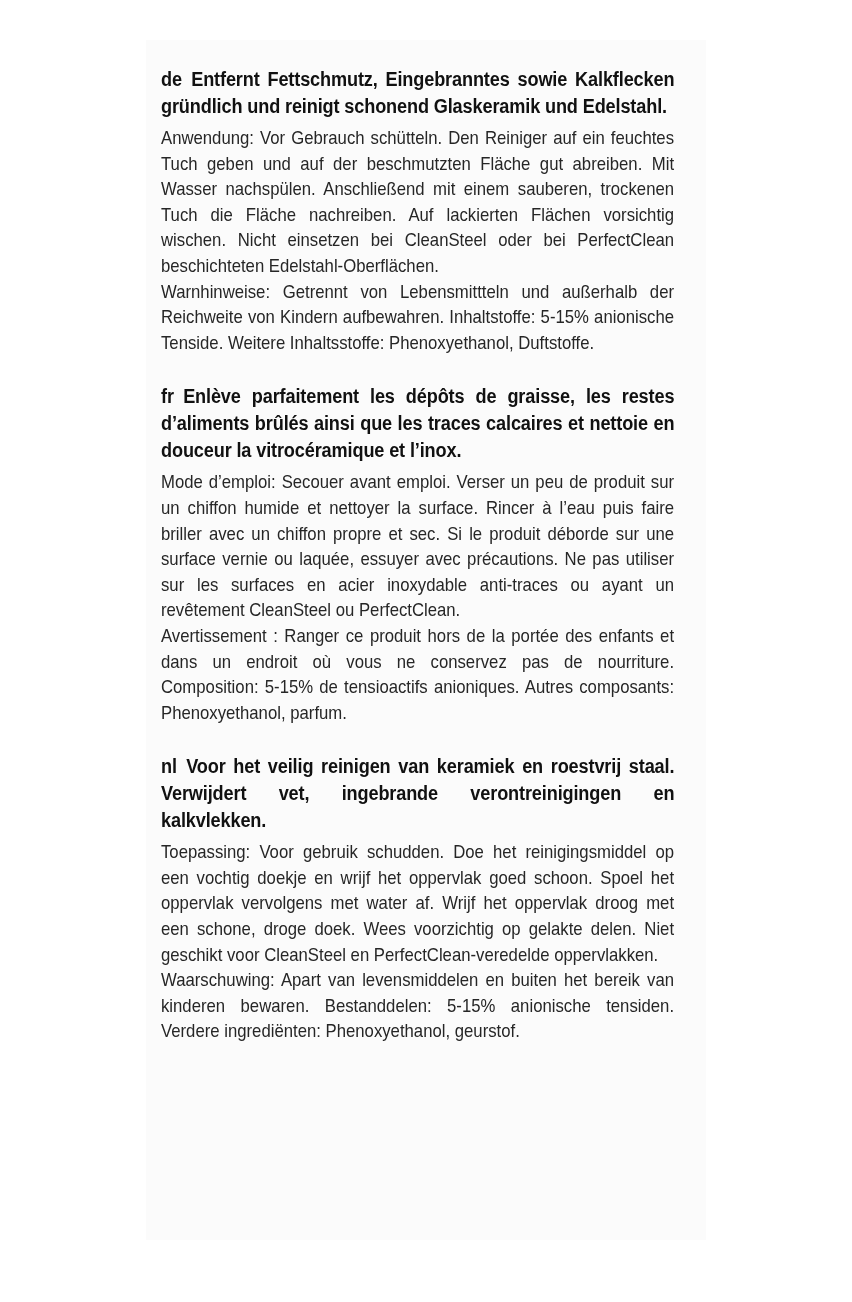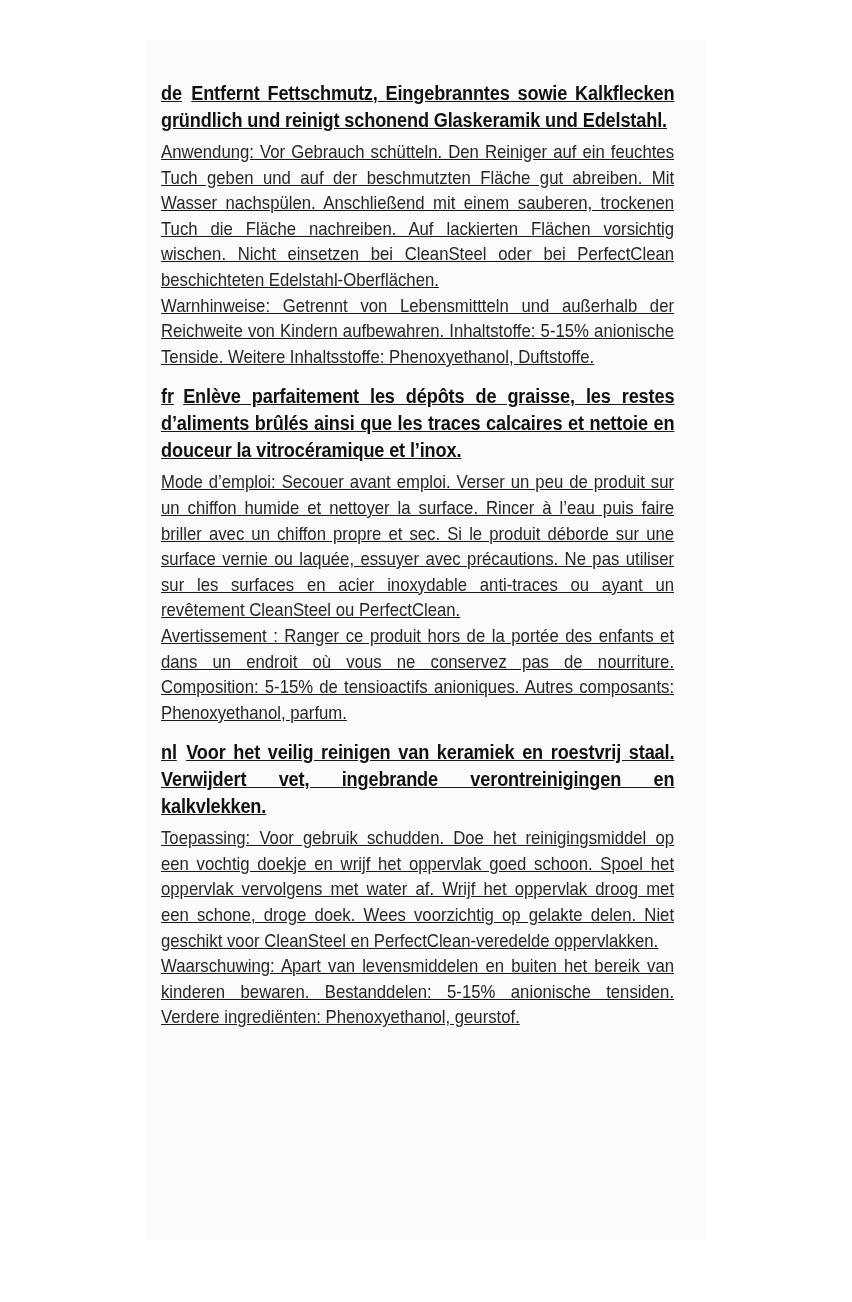--- a/index.html
+++ b/index.html
@@ -17,28 +17,27 @@
       position: absolute;
       left: 146px;
       top: 40px;
       width: 560px;
       height: 1200px;
       background: #fbfbfb;
     }
     .content {
       position: absolute;
       left: 161px;
-      top: 80px;
+      top: 66px;
       width: 513px;
       font-family: "Liberation Sans", sans-serif;
       color: #1a1a1a;
-      text-decoration: underline;
     }
     .section { margin: 0; }
-    .section + .section { margin-top: 14px; }
+    .section + .section { margin-top: 28px; }
     .headline {
       font-weight: bold;
       font-size: 19.5px;
       line-height: 27px;
       text-align: justify;
       letter-spacing: -0.15px;
       color: #111111;
       margin: 0 0 5px 0;
       transform: scaleX(0.93);
       transform-origin: left top;

